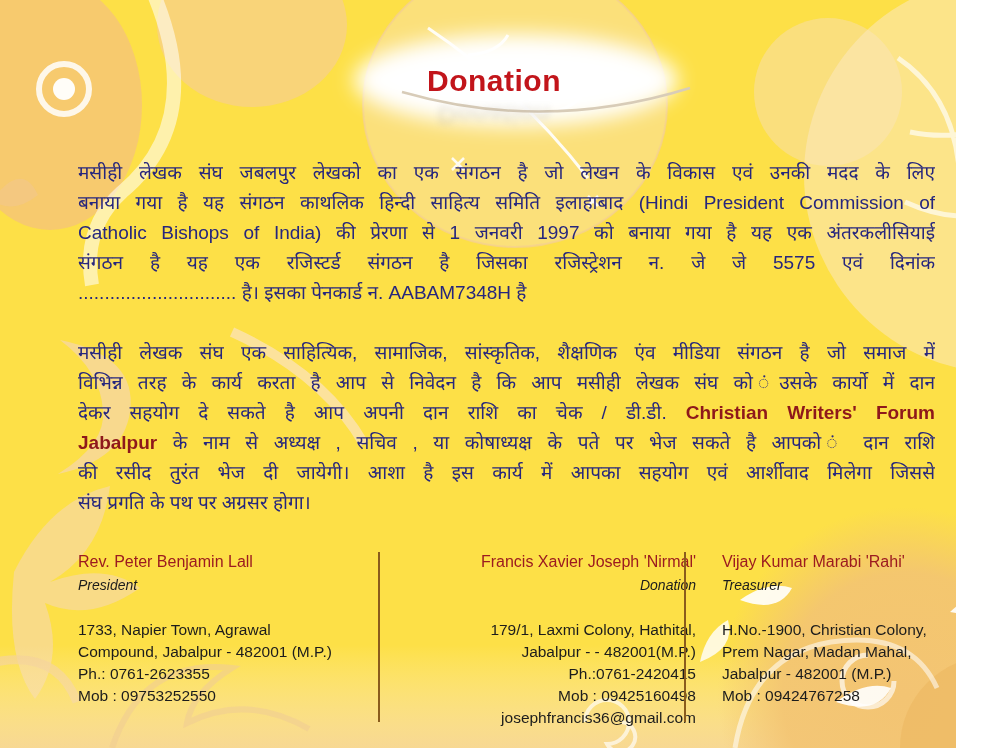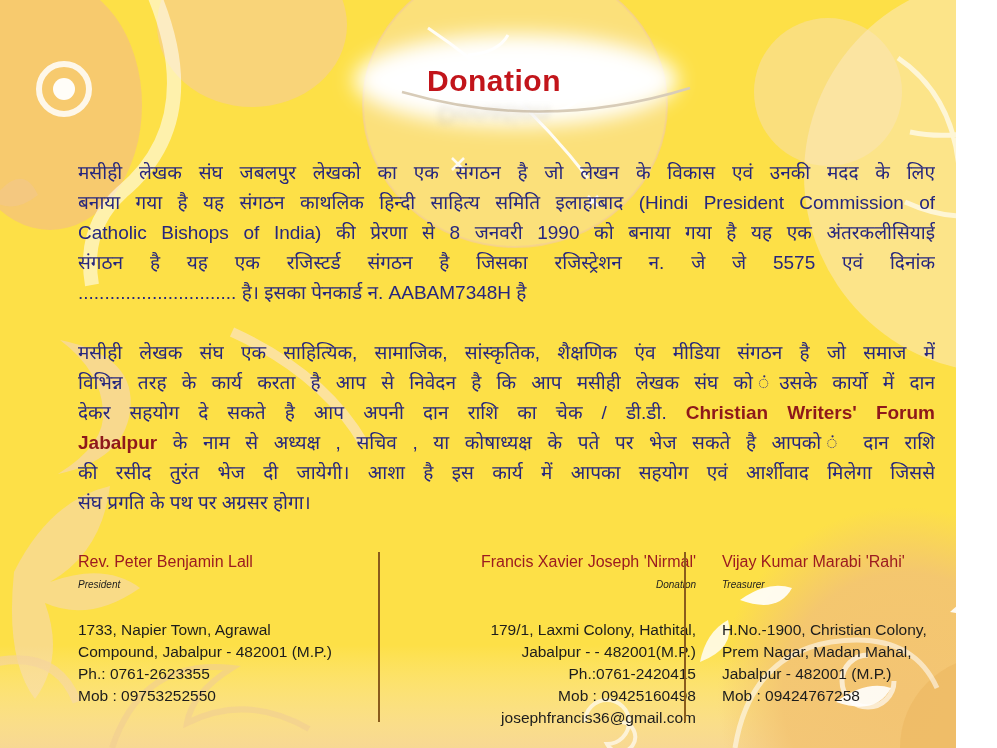--- a/index.html
+++ b/index.html
@@ -32,21 +32,21 @@
     text-align:justify; text-align-last:justify;
   }
   .para .pline.left { text-align:center; text-align-last:left; }
   .para1 { top:158px; }
   .para2 { top:338px; }
   .hl { color:#8e181b; font-weight:bold; }
 
   .contacts { position:absolute; left:0; top:0; width:100%; height:100%; z-index:2;padding-left:44px; }
   .contact { position:absolute; top:552px; color:#1c1c1c; font-size:15.5px; }
   .contact .name { color:#9c1b20; font-size:16px; line-height:20px; margin-bottom:3px; }
-  .contact .role { font-style:italic; font-size:10px; line-height:20px; }
+  .contact .role { font-style:italic; font-size:14px; line-height:20px; }
   .contact .addr { margin-top:24px; line-height:22px; white-space:pre-line; }
   .c1 { left:78px;  width:300px; }
   .c2 { left:411px; width:285px;text-align:right; }
   .c3 { left:722px; width:255px; }
   .vdiv { position:absolute; top:552px; width:2px; height:170px; background:#8a5c1d; z-index:2; }
   .d1 { left:378px; }
   .d2 { left:684px; }
 </style>
 </head>
 <body>
@@ -122,21 +122,21 @@
       <path d="M 402 92 Q 545 133 690 88" stroke="#d8ccb8" stroke-width="2.5" fill="none"></path>
     </g>
   </svg>
 
   <div class="title-reflection">Donation</div>
   <div class="title">Donation</div>
 
   <div class="para para1">
     <div class="pline">मसीही लेखक संघ जबलपुर लेखको का एक संगठन है जो लेखन के विकास एवं उनकी मदद के लिए</div>
     <div class="pline">बनाया गया है यह संगठन काथलिक हिन्दी साहित्य समिति इलाहाबाद (Hindi President Commission of</div>
-    <div class="pline">Catholic Bishops of India) की प्रेरणा से 8 जनवरी 1990 को बनाया गया है यह एक अंतरकलीसियाई</div>
+    <div class="pline">Catholic Bishops of India) की प्रेरणा से 1 जनवरी 1997 को बनाया गया है यह एक अंतरकलीसियाई</div>
     <div class="pline">संगठन है यह एक रजिस्टर्ड संगठन है जिसका रजिस्ट्रेशन न. जे जे 5575 एवं दिनांक</div>
     <div class="pline left">.............................. है। इसका पेनकार्ड न. AABAM7348H है</div>
   </div>
 
   <div class="para para2">
     <div class="pline">मसीही लेखक संघ एक साहित्यिक, सामाजिक, सांस्कृतिक, शैक्षणिक एंव मीडिया संगठन है जो समाज में</div>
     <div class="pline">विभिन्न तरह के कार्य करता है आप से निवेदन है कि आप मसीही लेखक संघ को ंउसके कार्यो में दान</div>
     <div class="pline"><span>देकर सहयोग दे सकते है आप अपनी दान राशि का चेक / डी.डी. </span><span class="hl">Christian Writers' Forum</span></div>
     <div class="pline"><span class="hl">Jabalpur</span><span> के नाम से अध्यक्ष , सचिव , या कोषाध्यक्ष के पते पर भेज सकते है आपको ं दान राशि</span></div>
     <div class="pline">की रसीद तुरंत भेज दी जायेगी। आशा है इस कार्य में आपका सहयोग एवं आर्शीवाद मिलेगा जिससे</div>

